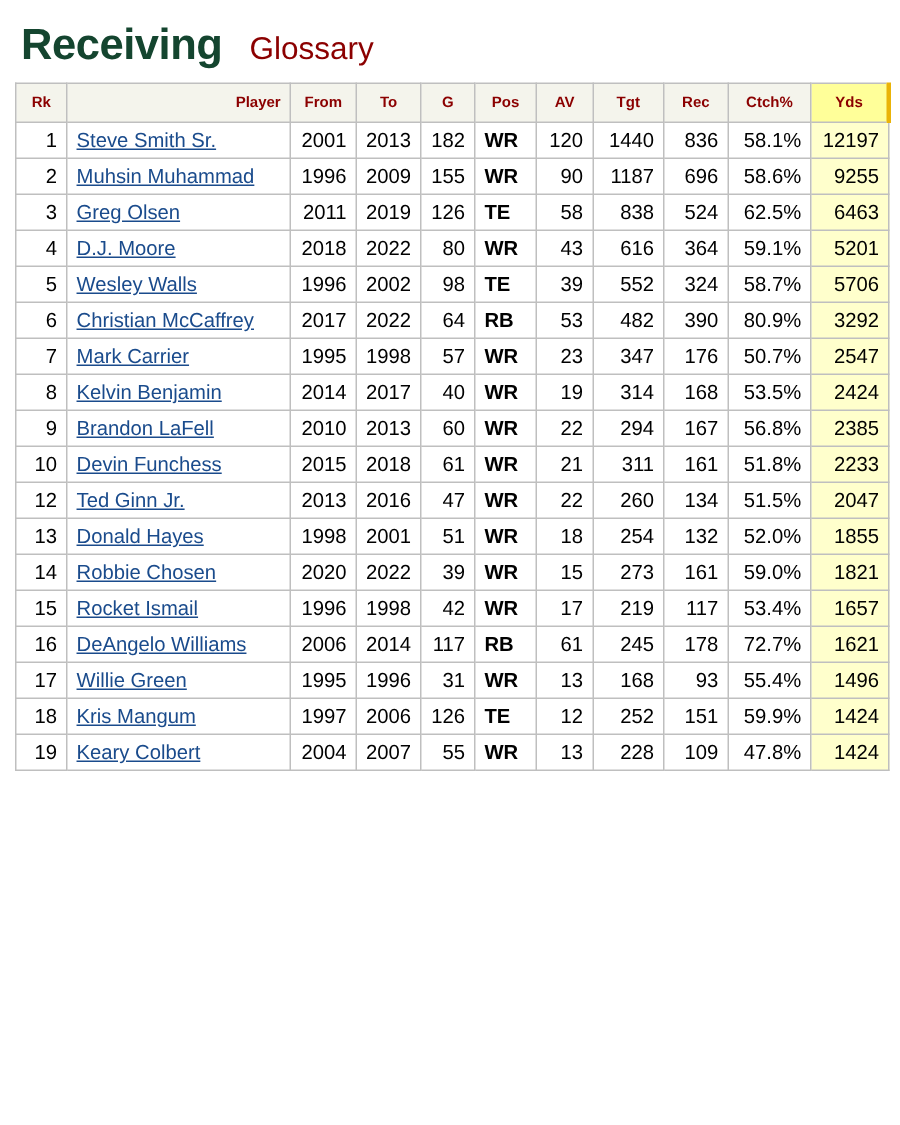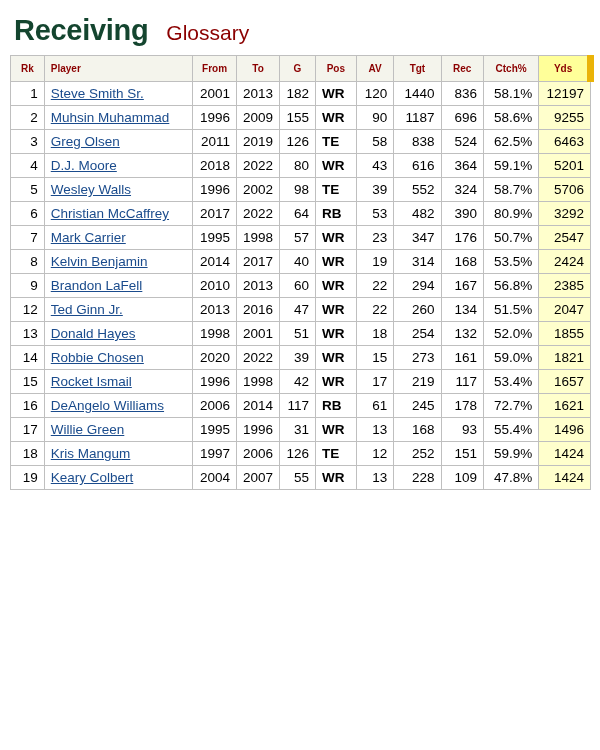--- a/index.html
+++ b/index.html
@@ -52,26 +52,26 @@
   table.stats thead th {
     background: #f4f4ec;
     color: #8b0000;
     font-weight: bold;
     text-align: center;
     font-size: 10px;
     padding-top: 7px;
     padding-bottom: 7px;
   }
   table.stats thead th.left {
-    text-align: left;
+    text-align: right;
   }
   table.stats thead th.yds-head {
     background: #ffff99;
     border-left: 1px solid #999;
-    border-right: 7px solid #eab308;
+    border-right: 3px solid #eab308;
   }
   td.rk {
     text-align: right;
     width: 22px;
     color: #000;
   }
   td.player {
     text-align: left;
   }
   td.player a {
@@ -258,20 +258,33 @@
           <td class="num">2013</td>
           <td class="num">60</td>
           <td class="center">WR</td>
           <td class="num">22</td>
           <td class="num">294</td>
           <td class="num">167</td>
           <td class="num">56.8%</td>
           <td class="yds">2385</td>
         </tr>
         <tr>
+          <td class="rk">10</td>
+          <td class="player"><a href="#">Devin Funchess</a></td>
+          <td class="num">2015</td>
+          <td class="num">2018</td>
+          <td class="num">61</td>
+          <td class="center">WR</td>
+          <td class="num">21</td>
+          <td class="num">311</td>
+          <td class="num">161</td>
+          <td class="num">51.8%</td>
+          <td class="yds">2233</td>
+        </tr>
+        <tr>
           <td class="rk">12</td>
           <td class="player"><a href="#">Ted Ginn Jr.</a></td>
           <td class="num">2013</td>
           <td class="num">2016</td>
           <td class="num">47</td>
           <td class="center">WR</td>
           <td class="num">22</td>
           <td class="num">260</td>
           <td class="num">134</td>
           <td class="num">51.5%</td>

